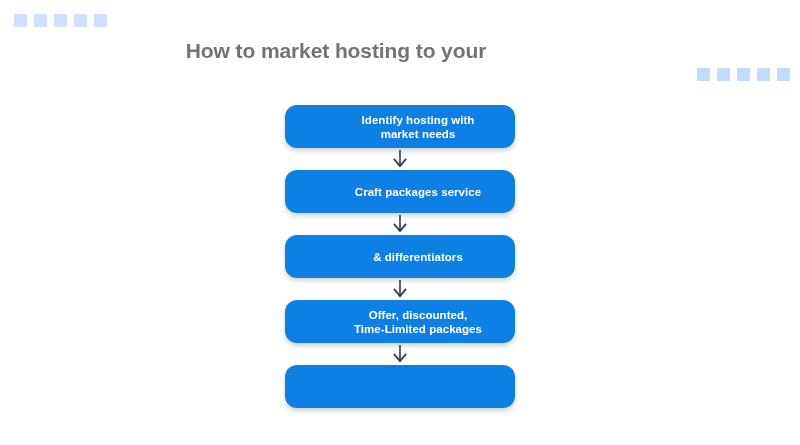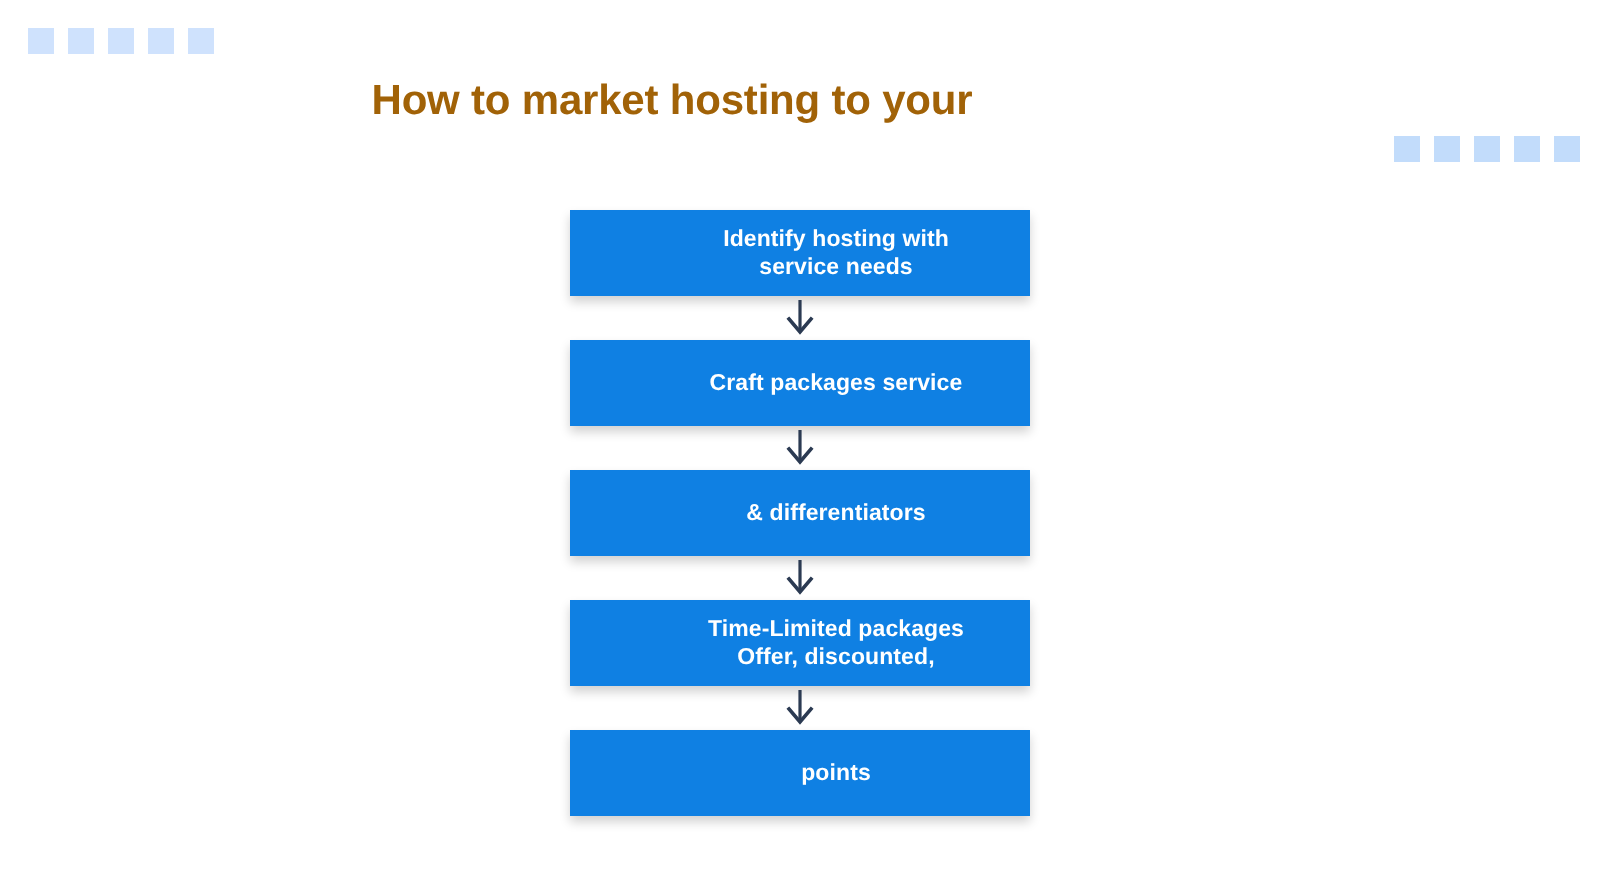--- a/index.html
+++ b/index.html
@@ -41,21 +41,21 @@
     background: #c2dcfb;
   }
 
   
   .page-title {
     position: absolute;
     left: 0;
     top: 38px;
     width: 672px;
     text-align: center;
-    color: #a16207;
+    color: #737373;
     font-size: 21px;
     font-weight: bold;
     line-height: 26px;
     letter-spacing: -0.1px;
   }
   .page-title .line {
     display: block;
   }
 
   
@@ -65,21 +65,21 @@
     top: 105px;
     width: 230px;
     display: flex;
     flex-direction: column;
     align-items: center;
   }
   .flow-node {
     width: 230px;
     height: 43px;
     background: #0f80e3;
-    border-radius: 0;
+    border-radius: 12px;
     box-shadow: 0 3px 5px rgba(0, 0, 0, 0.18);
     display: flex;
     align-items: center;
     justify-content: center;
     box-sizing: border-box;
     padding-left: 36px;
   }
   .flow-node .node-text {
     color: #ffffff;
     font-size: 11.5px;
@@ -125,21 +125,21 @@
 
 <div class="page-title">
   <span class="line">How to market hosting to your</span>
 </div>
 
 <div class="flow">
 
   <div class="flow-node">
     <div class="node-text">
       <span class="line">Identify hosting with</span>
-      <span class="line">service needs</span>
+      <span class="line">market needs</span>
     </div>
   </div>
 
   <div class="connector">
     <svg width="22" height="22" viewBox="0 0 22 22" aria-hidden="true">
       <path d="M11 2 L11 17" stroke="#2b3a52" stroke-width="1.6" fill="none"></path>
       <path d="M5.5 11.5 L11 18 L16.5 11.5" stroke="#2b3a52" stroke-width="1.8" fill="none" stroke-linecap="square"></path>
     </svg>
   </div>
 
@@ -164,31 +164,30 @@
 
   <div class="connector">
     <svg width="22" height="22" viewBox="0 0 22 22" aria-hidden="true">
       <path d="M11 2 L11 17" stroke="#2b3a52" stroke-width="1.6" fill="none"></path>
       <path d="M5.5 11.5 L11 18 L16.5 11.5" stroke="#2b3a52" stroke-width="1.8" fill="none" stroke-linecap="square"></path>
     </svg>
   </div>
 
   <div class="flow-node">
     <div class="node-text">
+      <span class="line">Offer, discounted,</span>
       <span class="line">Time-Limited packages</span>
-      <span class="line">Offer, discounted,</span>
     </div>
   </div>
 
   <div class="connector">
     <svg width="22" height="22" viewBox="0 0 22 22" aria-hidden="true">
       <path d="M11 2 L11 17" stroke="#2b3a52" stroke-width="1.6" fill="none"></path>
       <path d="M5.5 11.5 L11 18 L16.5 11.5" stroke="#2b3a52" stroke-width="1.8" fill="none" stroke-linecap="square"></path>
     </svg>
   </div>
 
   <div class="flow-node">
     <div class="node-text">
-      <span class="line">points</span>
     </div>
   </div>
 
 </div>
 
 </body></html>

